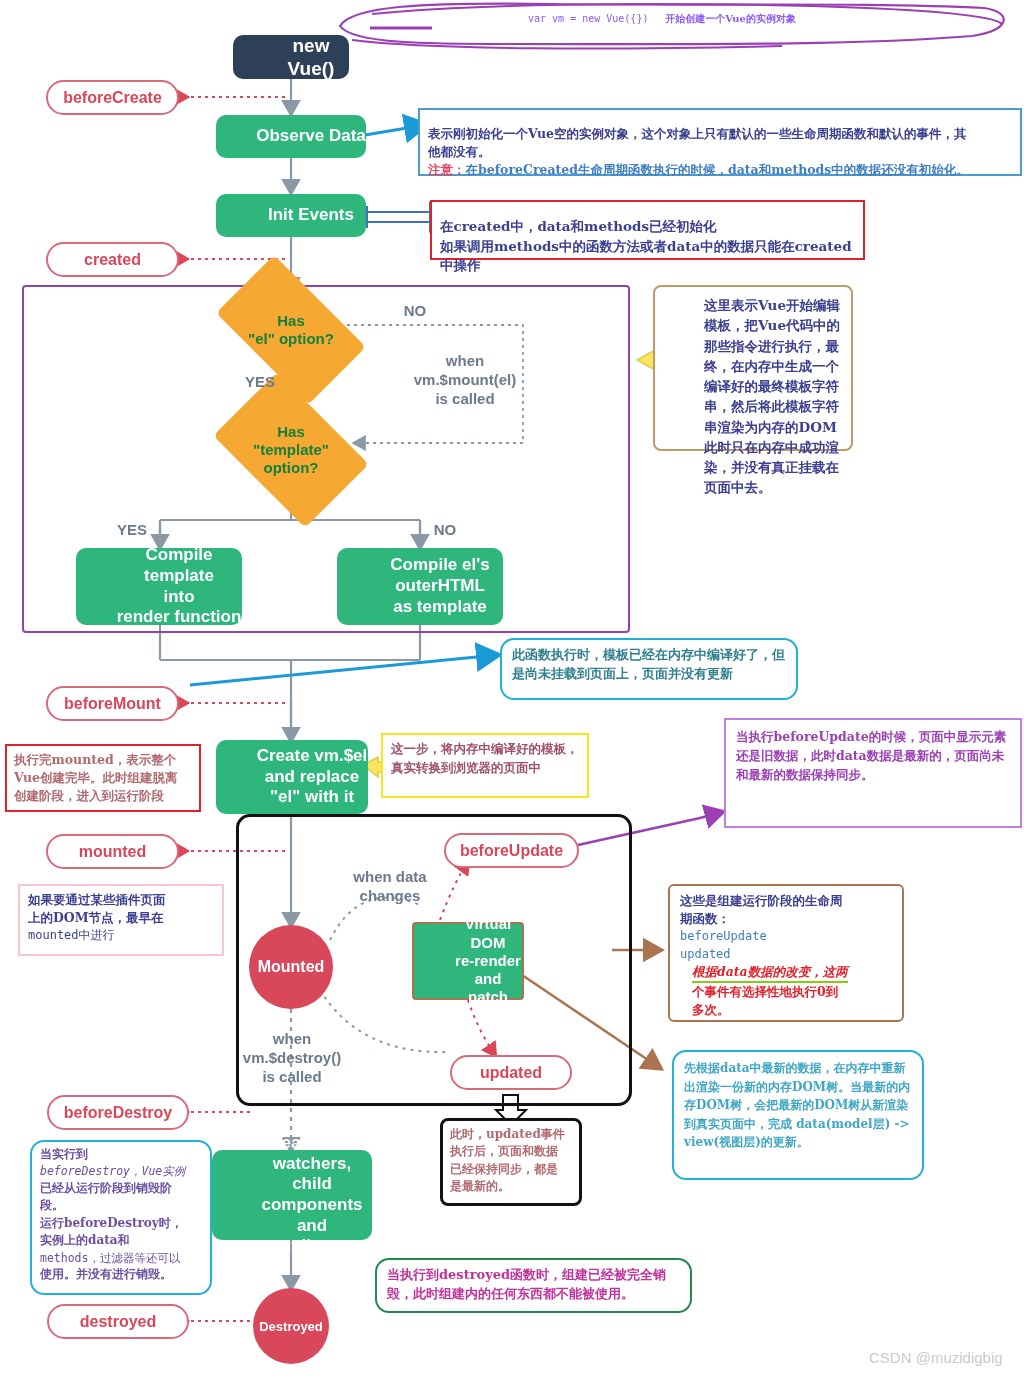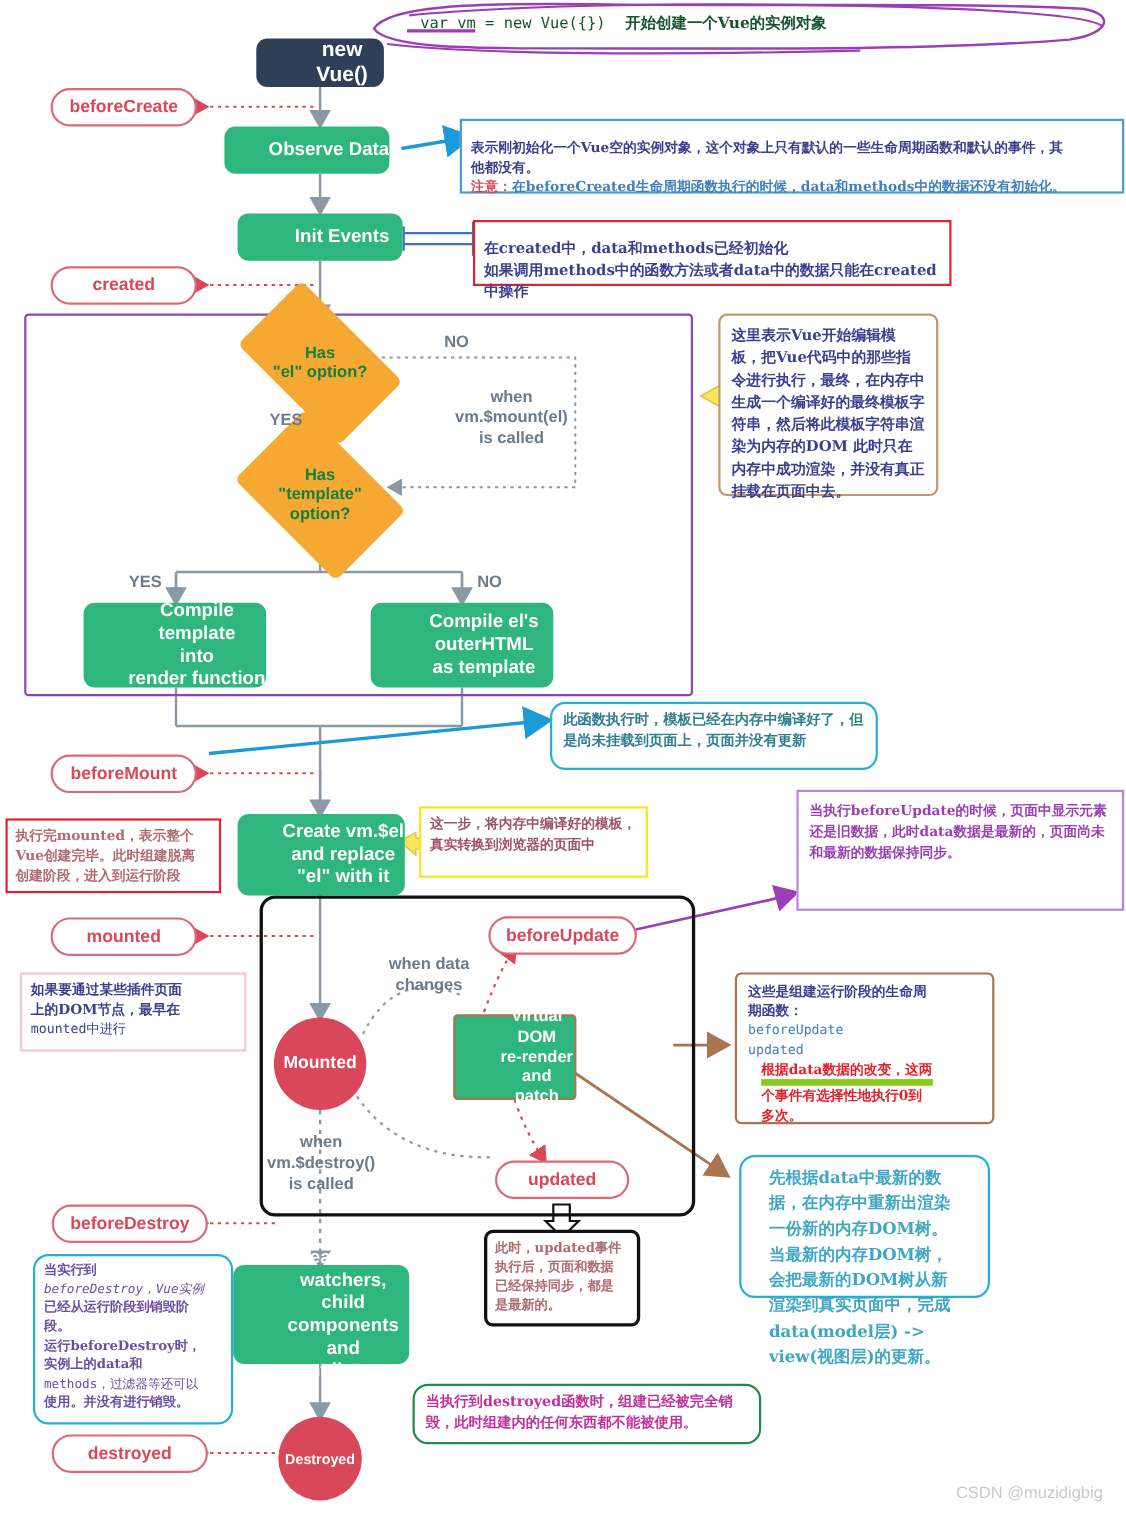--- a/index.html
+++ b/index.html
@@ -66,21 +66,21 @@
   .note-pink   { border:2px solid #f3c6d4; color:#3b3f8f; }
   .note-brown2 { border:2px solid #a9744f; border-radius:6px; color:#3b3f8f; }
   .note-cyan2  { border:2px solid #23b0d8; border-radius:14px; color:#3fa7c4; }
   .note-black  { border:3px solid #111; border-radius:8px; color:#b06a70; }
   .note-cyanL  { border:2px solid #23b0d8; border-radius:14px; color:#6a4fa3; }
   .note-green  { border:2px solid #1f8a4c; border-radius:14px; color:#c0329b; }
 
   .t-blue   { color:#3f7fbf; }
   .t-pinkred{ color:#e0455f; }
   .t-red    { color:#e0222c; }
-  .u-purple { border-bottom:6px solid #84cc16; }
+  .u-purple { border-bottom:2px solid #84cc16;font-style:italic; }
 
   
   .group-purple { position:absolute; border:2px solid #8e44ad; border-radius:4px; }
   .group-black  { position:absolute; border:3px solid #111; border-radius:14px; }
 
   
   .flab { position:absolute; color:#6b7a8c; font-weight:bold; font-size:15px; text-align:center; line-height:1.25; }
 
   .watermark { position:absolute; color:#c9c9c9; font-size:15px; }
 
@@ -165,32 +165,32 @@
     <path d="M503,1095 L518,1095 L518,1110 L526,1110 L511,1125 L496,1110 L503,1110 z" fill="#ffffff" stroke="#111" stroke-width="2"></path>
   </svg>
 
   <svg class="abs" style="left:312px; top:0px;" width="712" height="52">
     <path d="M28,26 C40,6 110,2 240,4 C400,6 560,2 672,8 C700,12 700,30 660,36
              C540,46 360,44 200,44 C120,44 40,44 28,26 Z" fill="none" stroke="#9b3fb5" stroke-width="2.2"></path>
     <path d="M60,14 C160,4 330,2 500,6 C600,9 680,14 690,24" fill="none" stroke="#9b3fb5" stroke-width="2"></path>
     <path d="M40,40 C120,50 300,50 470,46" fill="none" stroke="#9b3fb5" stroke-width="2"></path>
     <path d="M58,28 L120,28" fill="none" stroke="#9b3fb5" stroke-width="3"></path>
   </svg>
-  <div class="abs" style="left:382px; top:12px; width:560px; font-size:14px; color:#14532d;">
+  <div class="abs" style="left:382px; top:12px; width:560px; font-size:10px; color:#8b5cf6;text-align:center;">
     <span class="mono">var vm = new Vue({})</span>
     <span class="zh" style="margin-left:14px;">开始创建一个Vue的实例对象</span>
   </div>
 
   <div class="group-purple" style="left:22px; top:285px; width:608px; height:348px;"></div>
 
   <div class="group-black" style="left:236px; top:814px; width:396px; height:292px;"></div>
 
   <div class="node node-dark" style="left:233px; top:35px; width:116px; height:44px;">new Vue()</div>
 
-  <div class="node node-green" style="left:204px; top:115px; width:150px; height:43px;">Observe Data</div>
+  <div class="node node-green" style="left:216px; top:115px; width:150px; height:43px;">Observe Data</div>
 
   <div class="node node-green" style="left:216px; top:194px; width:150px; height:43px;">Init Events</div>
 
   <div class="diamond" style="left:226px; top:289px; width:130px; height:82px;">
     <div class="dshape"></div>
     <div class="dtxt" style="white-space:pre-line;">Has
 "el" option?</div>
   </div>
 
   <div class="diamond" style="left:226px; top:405px; width:130px; height:90px;">
@@ -252,21 +252,21 @@
     <p class="zh">他都没有。</p>
     <p><span class="zh t-pinkred">注意：</span><span class="zh t-blue">在beforeCreated生命周期函数执行的时候，data和methods中的数据还没有初始化。</span></p>
   </div>
 
   <div class="note note-red" style="left:430px; top:200px; width:435px; height:60px; font-size:13.5px;">
     <p class="zh">在created中，data和methods已经初始化</p>
     <p class="zh">如果调用methods中的函数方法或者data中的数据只能在created中操作</p>
   </div>
 
   <div class="note note-brown" style="left:653px; top:285px; width:200px; height:166px; font-size:13.5px; padding:8px 10px;">
-    <p class="zh" style="line-height:1.5; color:#3b3f8f;">这里表示Vue开始编辑模板，把Vue代码中的那些指令进行执行，最终，在内存中生成一个编译好的最终模板字符串，然后将此模板字符串渲染为内存的DOM 此时只在内存中成功渲染，并没有真正挂载在页面中去。</p>
+    <p class="zh" style="line-height:1.5; color:#3b3f8f;margin-left:39px;">这里表示Vue开始编辑模板，把Vue代码中的那些指令进行执行，最终，在内存中生成一个编译好的最终模板字符串，然后将此模板字符串渲染为内存的DOM 此时只在内存中成功渲染，并没有真正挂载在页面中去。</p>
   </div>
 
   <div class="note note-red2" style="left:5px; top:744px; width:196px; height:68px; font-size:12.5px; padding:5px 7px;">
     <p class="zh">执行完mounted，表示整个</p>
     <p class="zh">Vue创建完毕。此时组建脱离</p>
     <p class="zh">创建阶段，进入到运行阶段</p>
   </div>
 
   <div class="note note-cyan" style="left:500px; top:638px; width:298px; height:62px; font-size:13px; padding:6px 10px;">
     <p class="zh" style="line-height:1.45;">此函数执行时，模板已经在内存中编译好了，但是尚未挂载到页面上，页面并没有更新</p>
@@ -289,21 +289,21 @@
   <div class="note note-brown2" style="left:668px; top:884px; width:236px; height:138px; font-size:12.5px; padding:6px 10px;">
     <p class="zh">这些是组建运行阶段的生命周</p>
     <p class="zh">期函数：</p>
     <p class="mono t-blue" style="font-size:12px;">beforeUpdate</p>
     <p class="mono t-blue" style="font-size:12px;">updated</p>
     <p class="zh t-red u-purple" style="display:inline-block; margin-left:12px;">根据data数据的改变，这两</p>
     <p class="zh t-red" style="margin-left:12px;">个事件有选择性地执行0到</p>
     <p class="zh t-red" style="margin-left:12px;">多次。</p>
   </div>
 
-  <div class="note note-cyan2" style="left:672px; top:1050px; width:228px; height:130px; font-size:15px; padding:7px 25px;">
+  <div class="note note-cyan2" style="left:672px; top:1050px; width:252px; height:130px; font-size:12px; padding:7px 10px;">
     <p class="zh" style="line-height:1.55;">先根据data中最新的数据，在内存中重新出渲染一份新的内存DOM树。当最新的内存DOM树，会把最新的DOM树从新渲染到真实页面中，完成  data(model层) -&gt; view(视图层)的更新。</p>
   </div>
 
   <div class="note note-black" style="left:440px; top:1118px; width:142px; height:88px; font-size:12px; padding:5px 7px;">
     <p class="zh">此时，updated事件</p>
     <p class="zh">执行后，页面和数据</p>
     <p class="zh">已经保持同步，都是</p>
     <p class="zh">是最新的。</p>
   </div>
 

